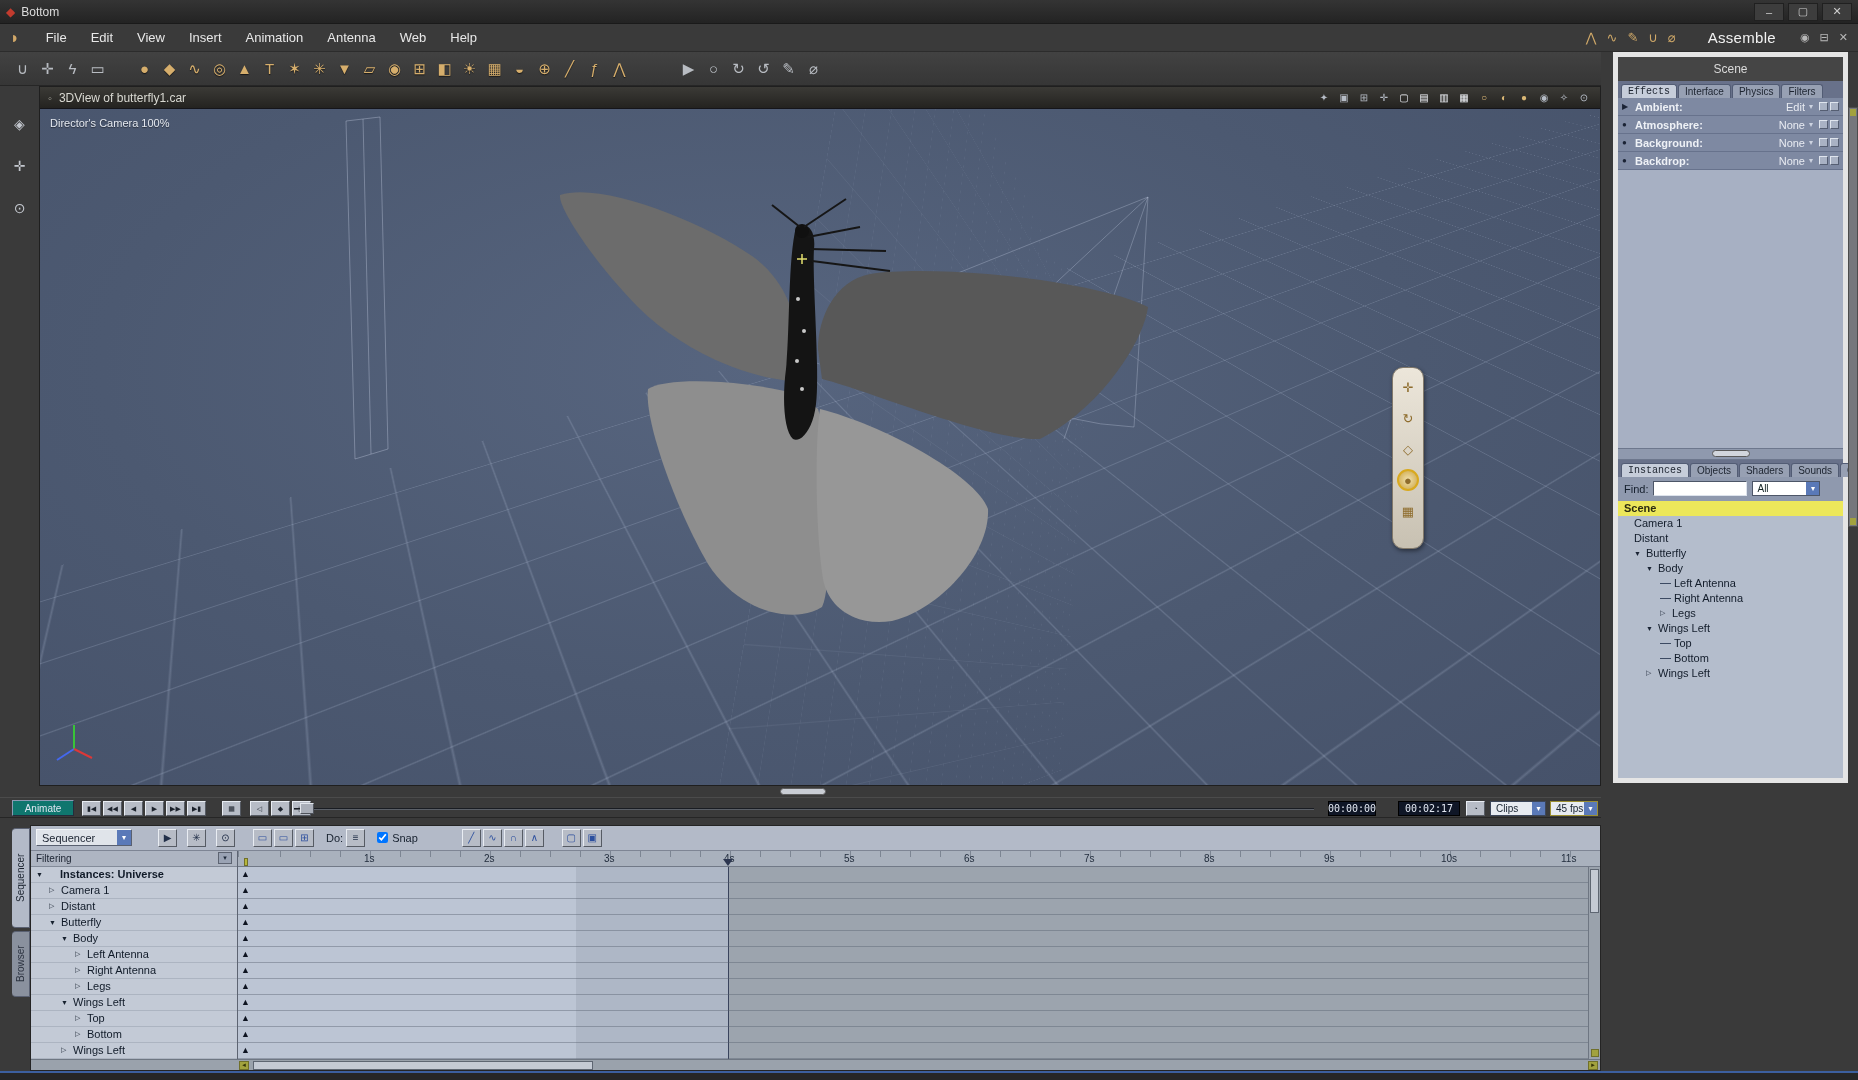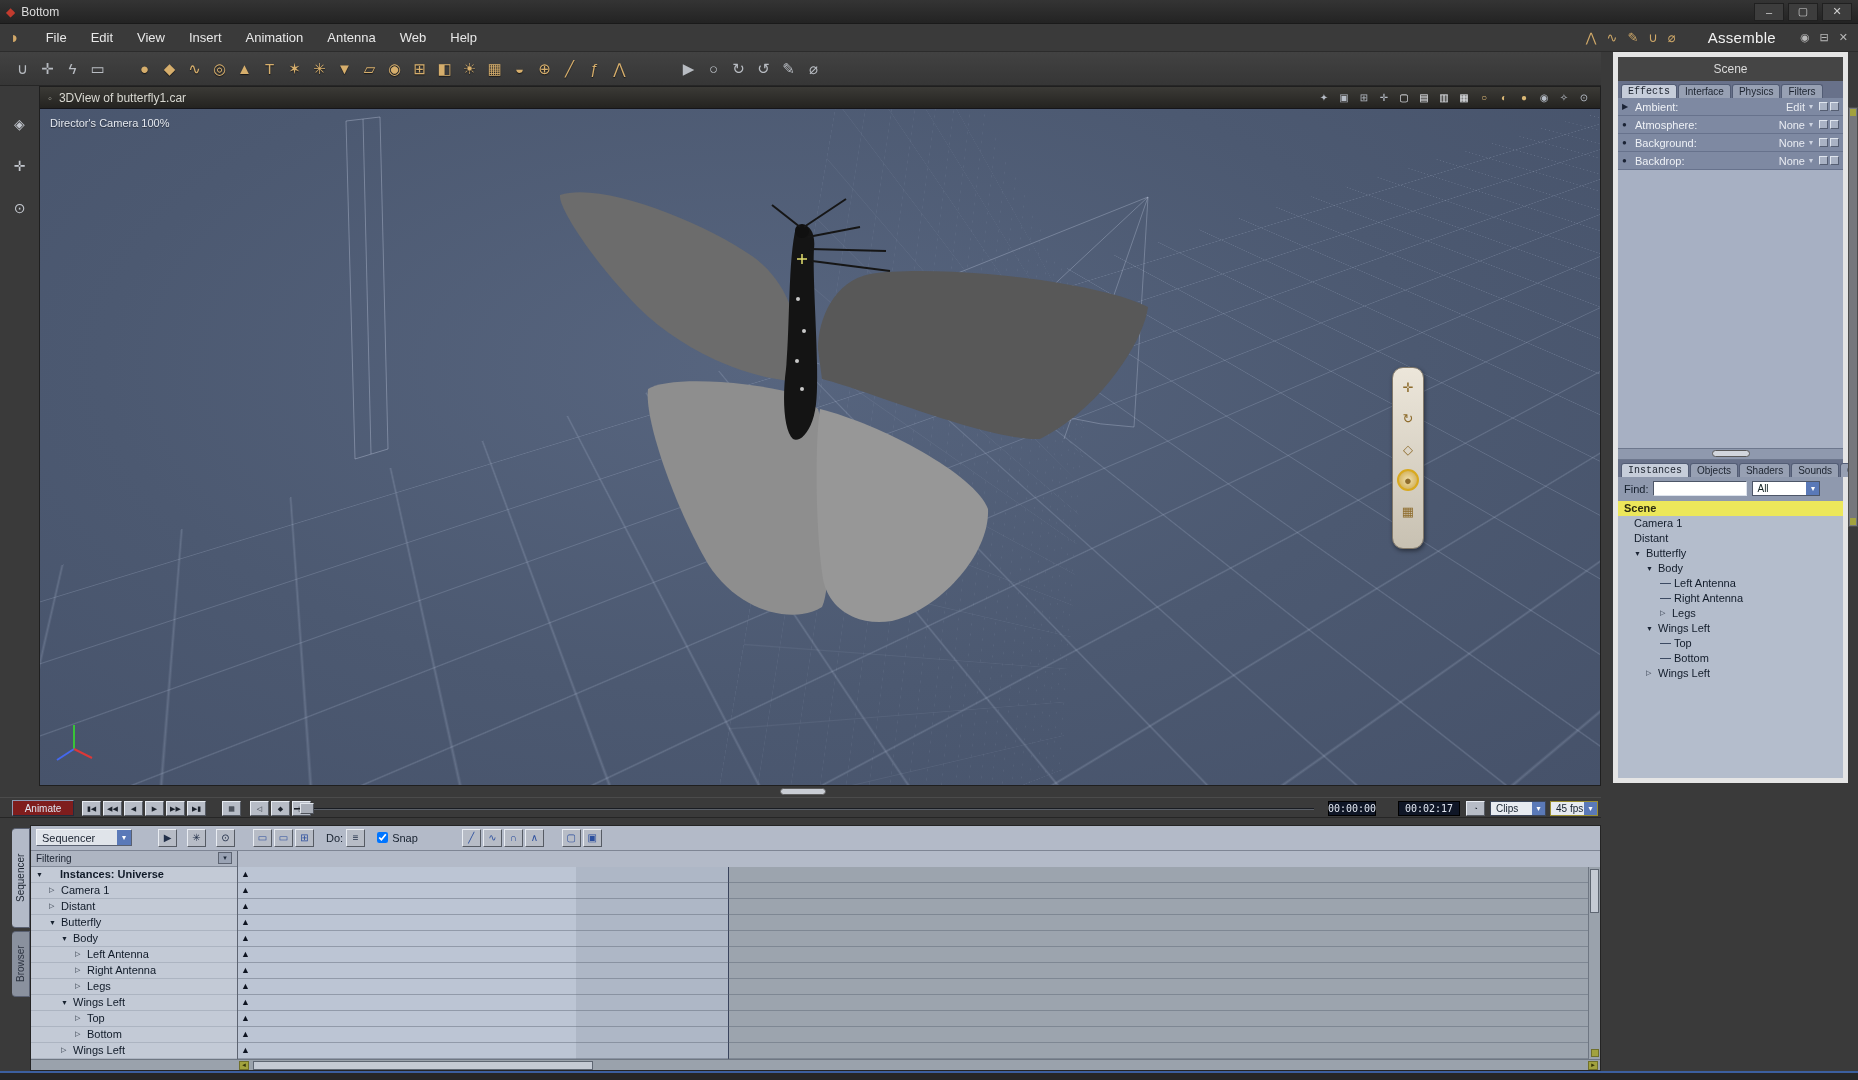--- a/index.html
+++ b/index.html
@@ -81,21 +81,21 @@
 
   
   .right-panel { left:1613px; top:52px; width:235px; height:731px; background:#8f99ae; border:5px solid #e5e5e5; display:flex; flex-direction:column; }
   .scene-header { height:24px; background:#454545; color:#dadada; display:flex; align-items:center; justify-content:center; font-size:12px; }
   .ptabs { height:17px; background:#68718a; display:flex; align-items:flex-end; padding:0 3px; gap:1px; }
   .ptab { font-size:10px; color:#1d2430; background:#97a0b3; border:1px solid #525c74; border-bottom:none;
     border-radius:3px 3px 0 0; padding:1px 6px 1px 6px; line-height:11px; }
   .ptab.active { background:#c6cdda;font-family:Liberation Mono, monospace; }
   .prop-row { height:18px; background:#7e89a2; border-bottom:1px solid #67728c; display:flex; align-items:center; padding:0 4px; }
   .prop-marker { width:13px; color:#1a2234; font-size:8px; }
-  .prop-label { color:#eef1f6; font-size:11px; }
+  .prop-label { color:#eef1f6; font-size:11px;font-weight:bold; }
   .prop-value { margin-left:auto; color:#e8ebf2; font-size:11px; }
   .prop-dd { color:#ccd3e0; font-size:8px; margin:0 4px; }
   .mini-btn { width:9px; height:9px; background:#a9b2c4; border:1px solid; border-color:#dfe5ee #555e72 #555e72 #dfe5ee; margin-left:2px; }
   .scene-empty { flex:1; background:#a7b0c3; }
   .panel-splitter { height:12px; background:#8f99ae; display:flex; align-items:center; justify-content:center; border-top:1px solid #6d778d; border-bottom:1px solid #6d778d; }
   .panel-splitter .pill { width:38px; height:7px; background:#d2d6dd; border:1px solid #5a5a5a; border-radius:4px; }
   .find-row { height:24px; background:#8f99ae; display:flex; align-items:center; padding:0 6px; gap:5px; }
   .find-label { color:#141e2c; font-size:11px; }
   .find-input { width:94px; height:15px; background:#ffffff; border:1px solid; border-color:#4d5668 #dde3ec #dde3ec #4d5668; font-size:10px; padding:0 3px; color:#111; }
   .all-dd { width:68px; height:15px; background:#ffffff; border:1px solid #4d5668; display:flex; align-items:center; font-size:10px; color:#122; padding-left:4px; }
@@ -104,21 +104,21 @@
   .srow { height:15px; display:flex; align-items:center; font-size:11px; color:#121c2a; padding-left:4px; }
   .srow.hdr { background:#ece75a; color:#2b2b10; font-weight:bold; padding-left:6px; }
   .srow .exp { width:12px; font-size:7px; color:#1a2434; }
   .srow .dash { width:11px; height:1px; border-top:1px solid #3c4a62; margin-right:3px; }
   .ind1 { padding-left:16px; } .ind2 { padding-left:28px; } .ind3 { padding-left:42px; }
   .scroll-strip { left:1848px; top:107px; width:10px; height:420px; background:#75777c; border:1px solid #4c4c4c; }
   .scroll-strip .nub { position:absolute; left:1px; width:6px; height:7px; background:#a2a23e; }
 
   
   .transport { left:0; top:797px; width:1601px; height:21px; background:#3a3a3a; border-top:1px solid #4b4b4b; border-bottom:1px solid #262626; }
-  .animate-btn { position:absolute; left:12px; top:2px; width:62px; height:16px; background:#7f1d1d;
+  .animate-btn { position:absolute; left:12px; top:2px; width:62px; height:16px; background:#0f766e;
     border:1px solid; border-color:#8violet; border-color:#8d9ab4 #242c3c #242c3c #8d9ab4; color:#dfe6f2; font-size:10px;
     display:flex; align-items:center; justify-content:center; }
   .tr-btn { width:19px; height:15px; background:#b7bcc6; border:1px solid; border-color:#e9edf3 #565b64 #565b64 #e9edf3;
     color:#1c222c; font-size:7px; display:flex; align-items:center; justify-content:center; }
   .tr-group { position:absolute; top:3px; display:flex; gap:2px; }
   .scrub { position:absolute; left:294px; top:10px; width:1020px; height:2px; background:#191c22; border-bottom:1px solid #5b6068; }
   .scrub-thumb { position:absolute; left:300px; top:5px; width:14px; height:11px; background:#a9aeb8; border:1px solid; border-color:#e2e6ec #4e525a #4e525a #e2e6ec; }
   .time-box { position:absolute; top:3px; height:15px; background:#0f1626; border:1px solid #000;
     color:#e3e8f2; font-family:"DejaVu Sans Mono", monospace; font-size:10px; display:flex; align-items:center; justify-content:center; }
   .tr-dd { position:absolute; top:3px; height:15px; background:#e7ebf1; border:1px solid #3c465a;
@@ -544,20 +544,35 @@
         </div>
       <div class="trow" style="padding-left:30px">
           <span class="exp">▷</span>
           <span>Wings Left</span>
         </div>
     </div>
     <div class="tracks">
       <div class="zone" style="left:0;width:338px;background:#bcc5d4"></div>
       <div class="zone" style="left:338px;width:152px;background:#aeb7c6"></div>
       <div class="zone" style="left:490px;right:0;background:#9ca4ae"></div>
+      <div class="ruler">
+        <span class="loop-tick"></span>
+        <span class="rlab" style="left:126px">1s</span>
+        <span class="rlab" style="left:246px">2s</span>
+        <span class="rlab" style="left:366px">3s</span>
+        <span class="rlab" style="left:486px">4s</span>
+        <span class="rlab" style="left:606px">5s</span>
+        <span class="rlab" style="left:726px">6s</span>
+        <span class="rlab" style="left:846px">7s</span>
+        <span class="rlab" style="left:966px">8s</span>
+        <span class="rlab" style="left:1086px">9s</span>
+        <span class="rlab" style="left:1203px">10s</span>
+        <span class="rlab" style="left:1323px">11s</span>
+        <span class="ph-marker"></span>
+      </div>
       <div class="playhead"></div>
       <div class="track-rows">
         <div class="krow">
             <span class="kf">▲</span>
           </div>
         <div class="krow">
             <span class="kf">▲</span>
           </div>
         <div class="krow">
             <span class="kf">▲</span>

